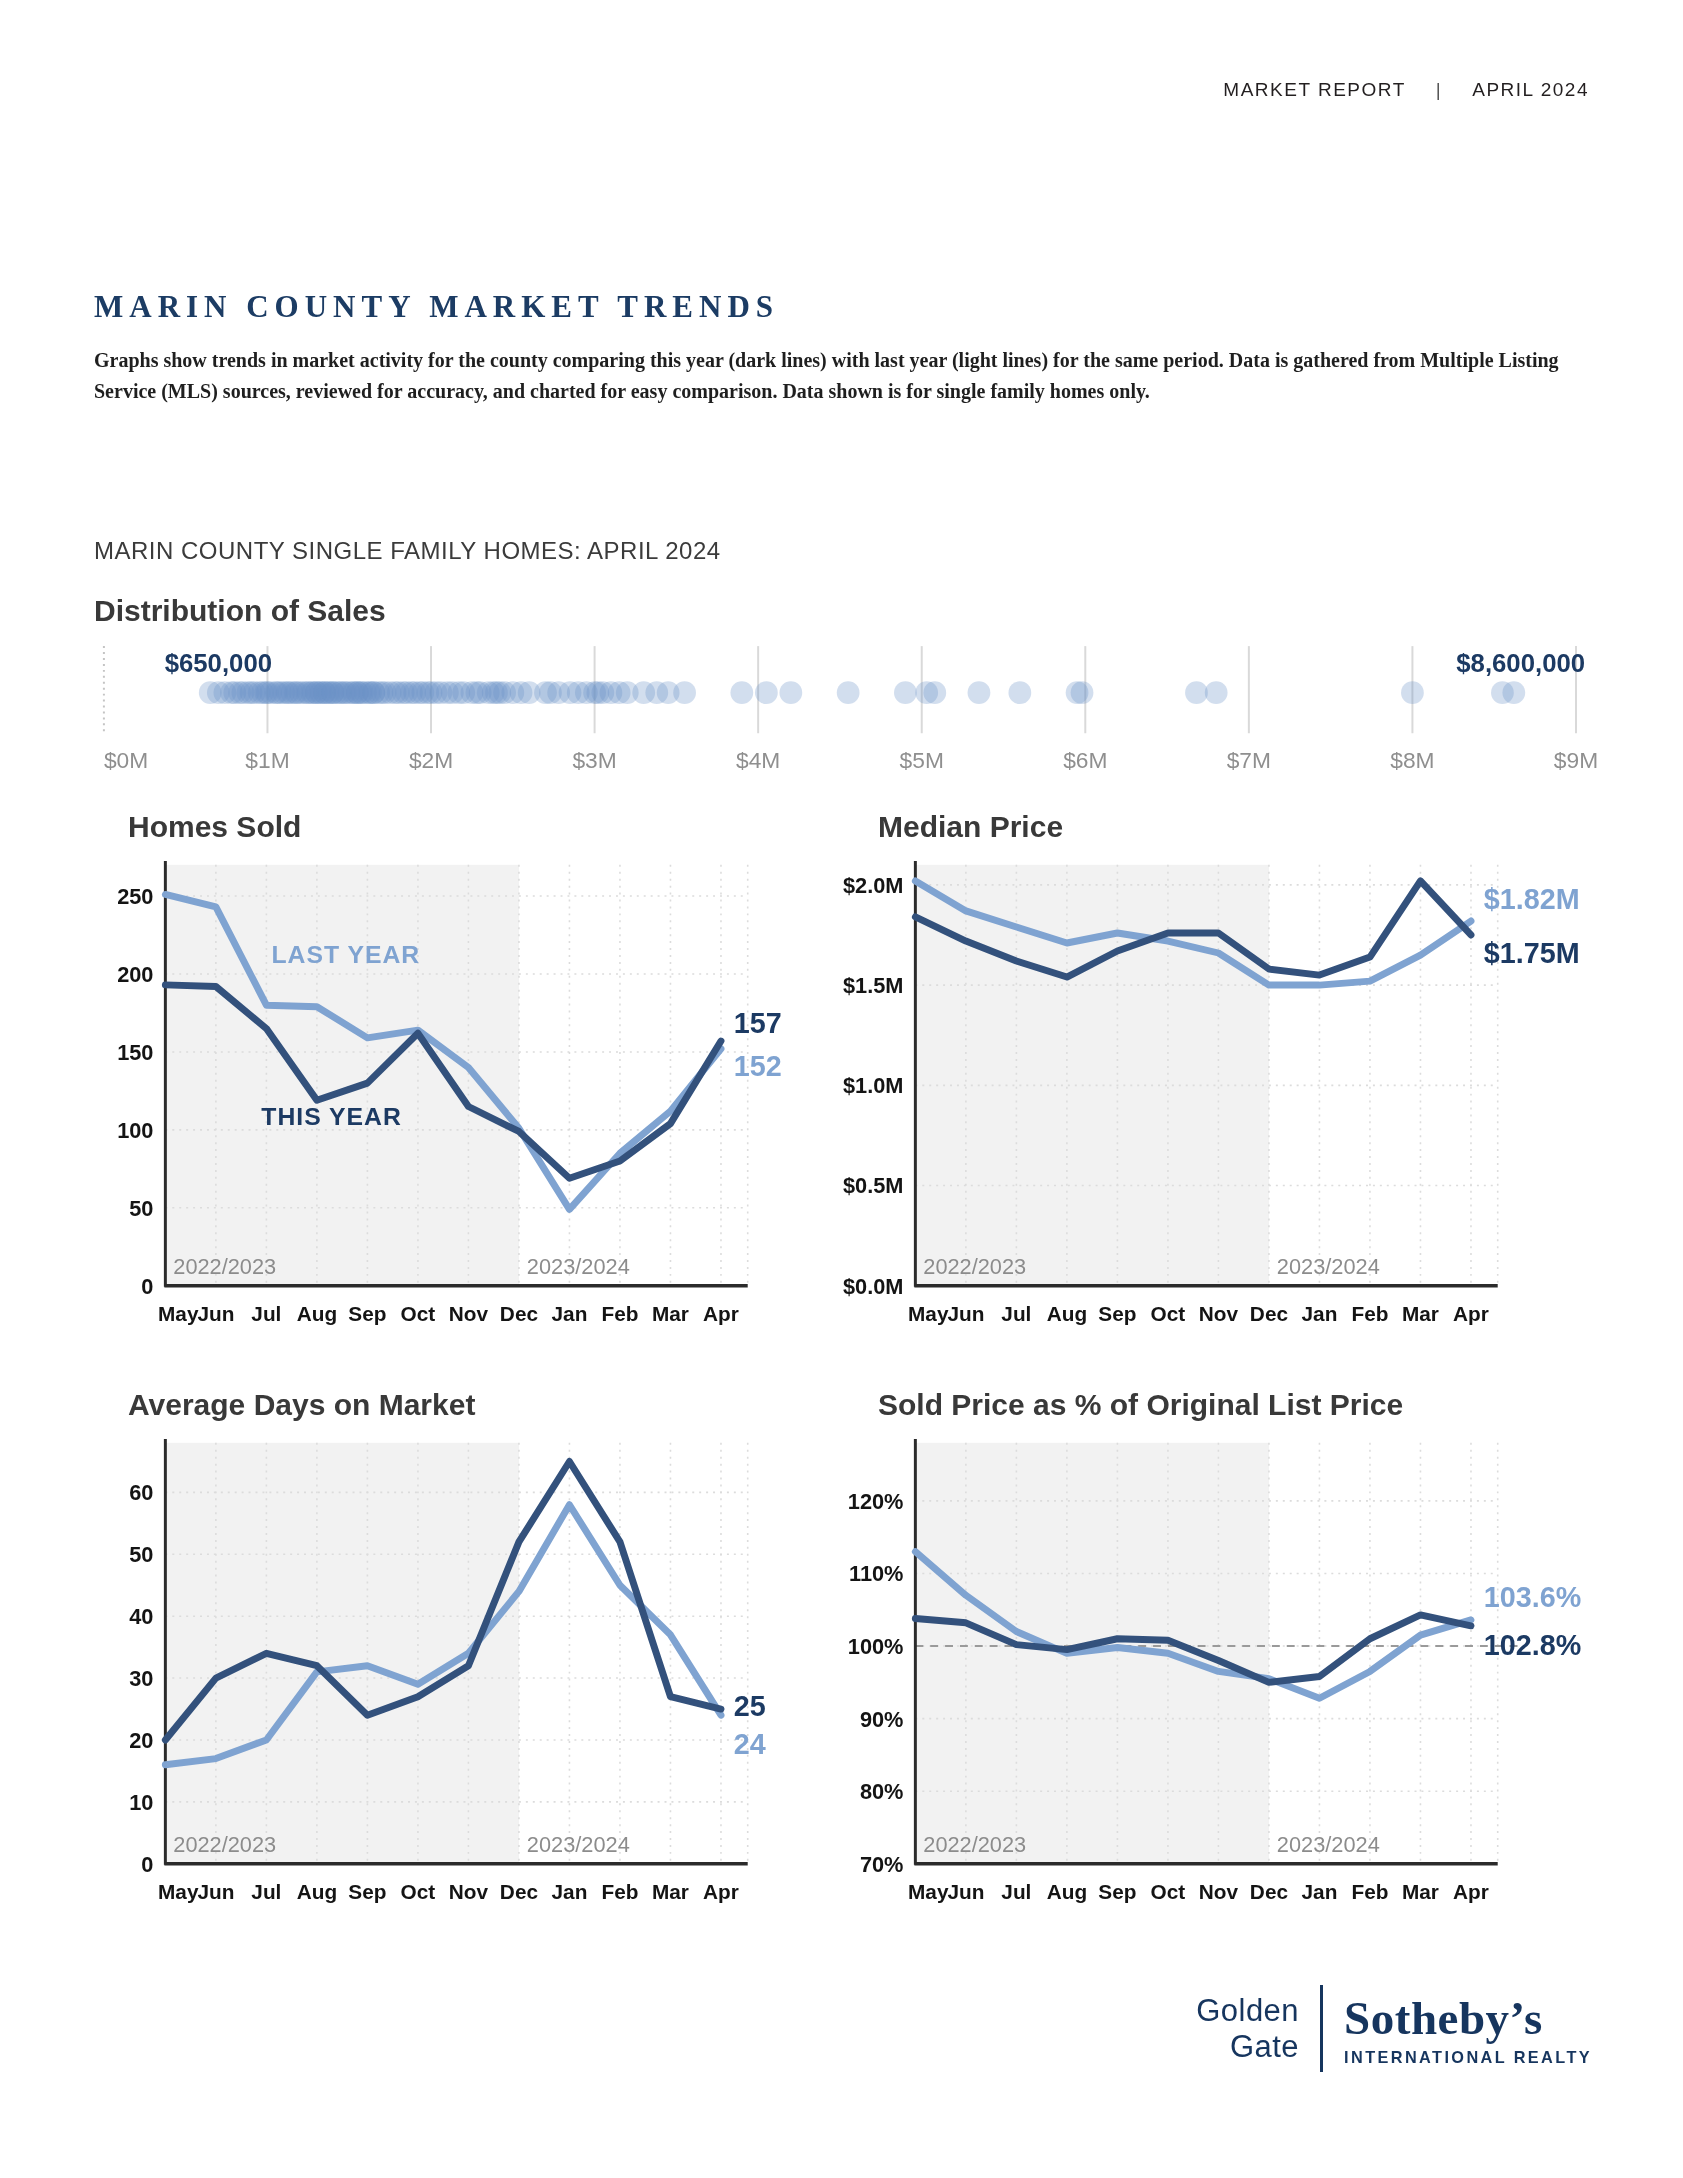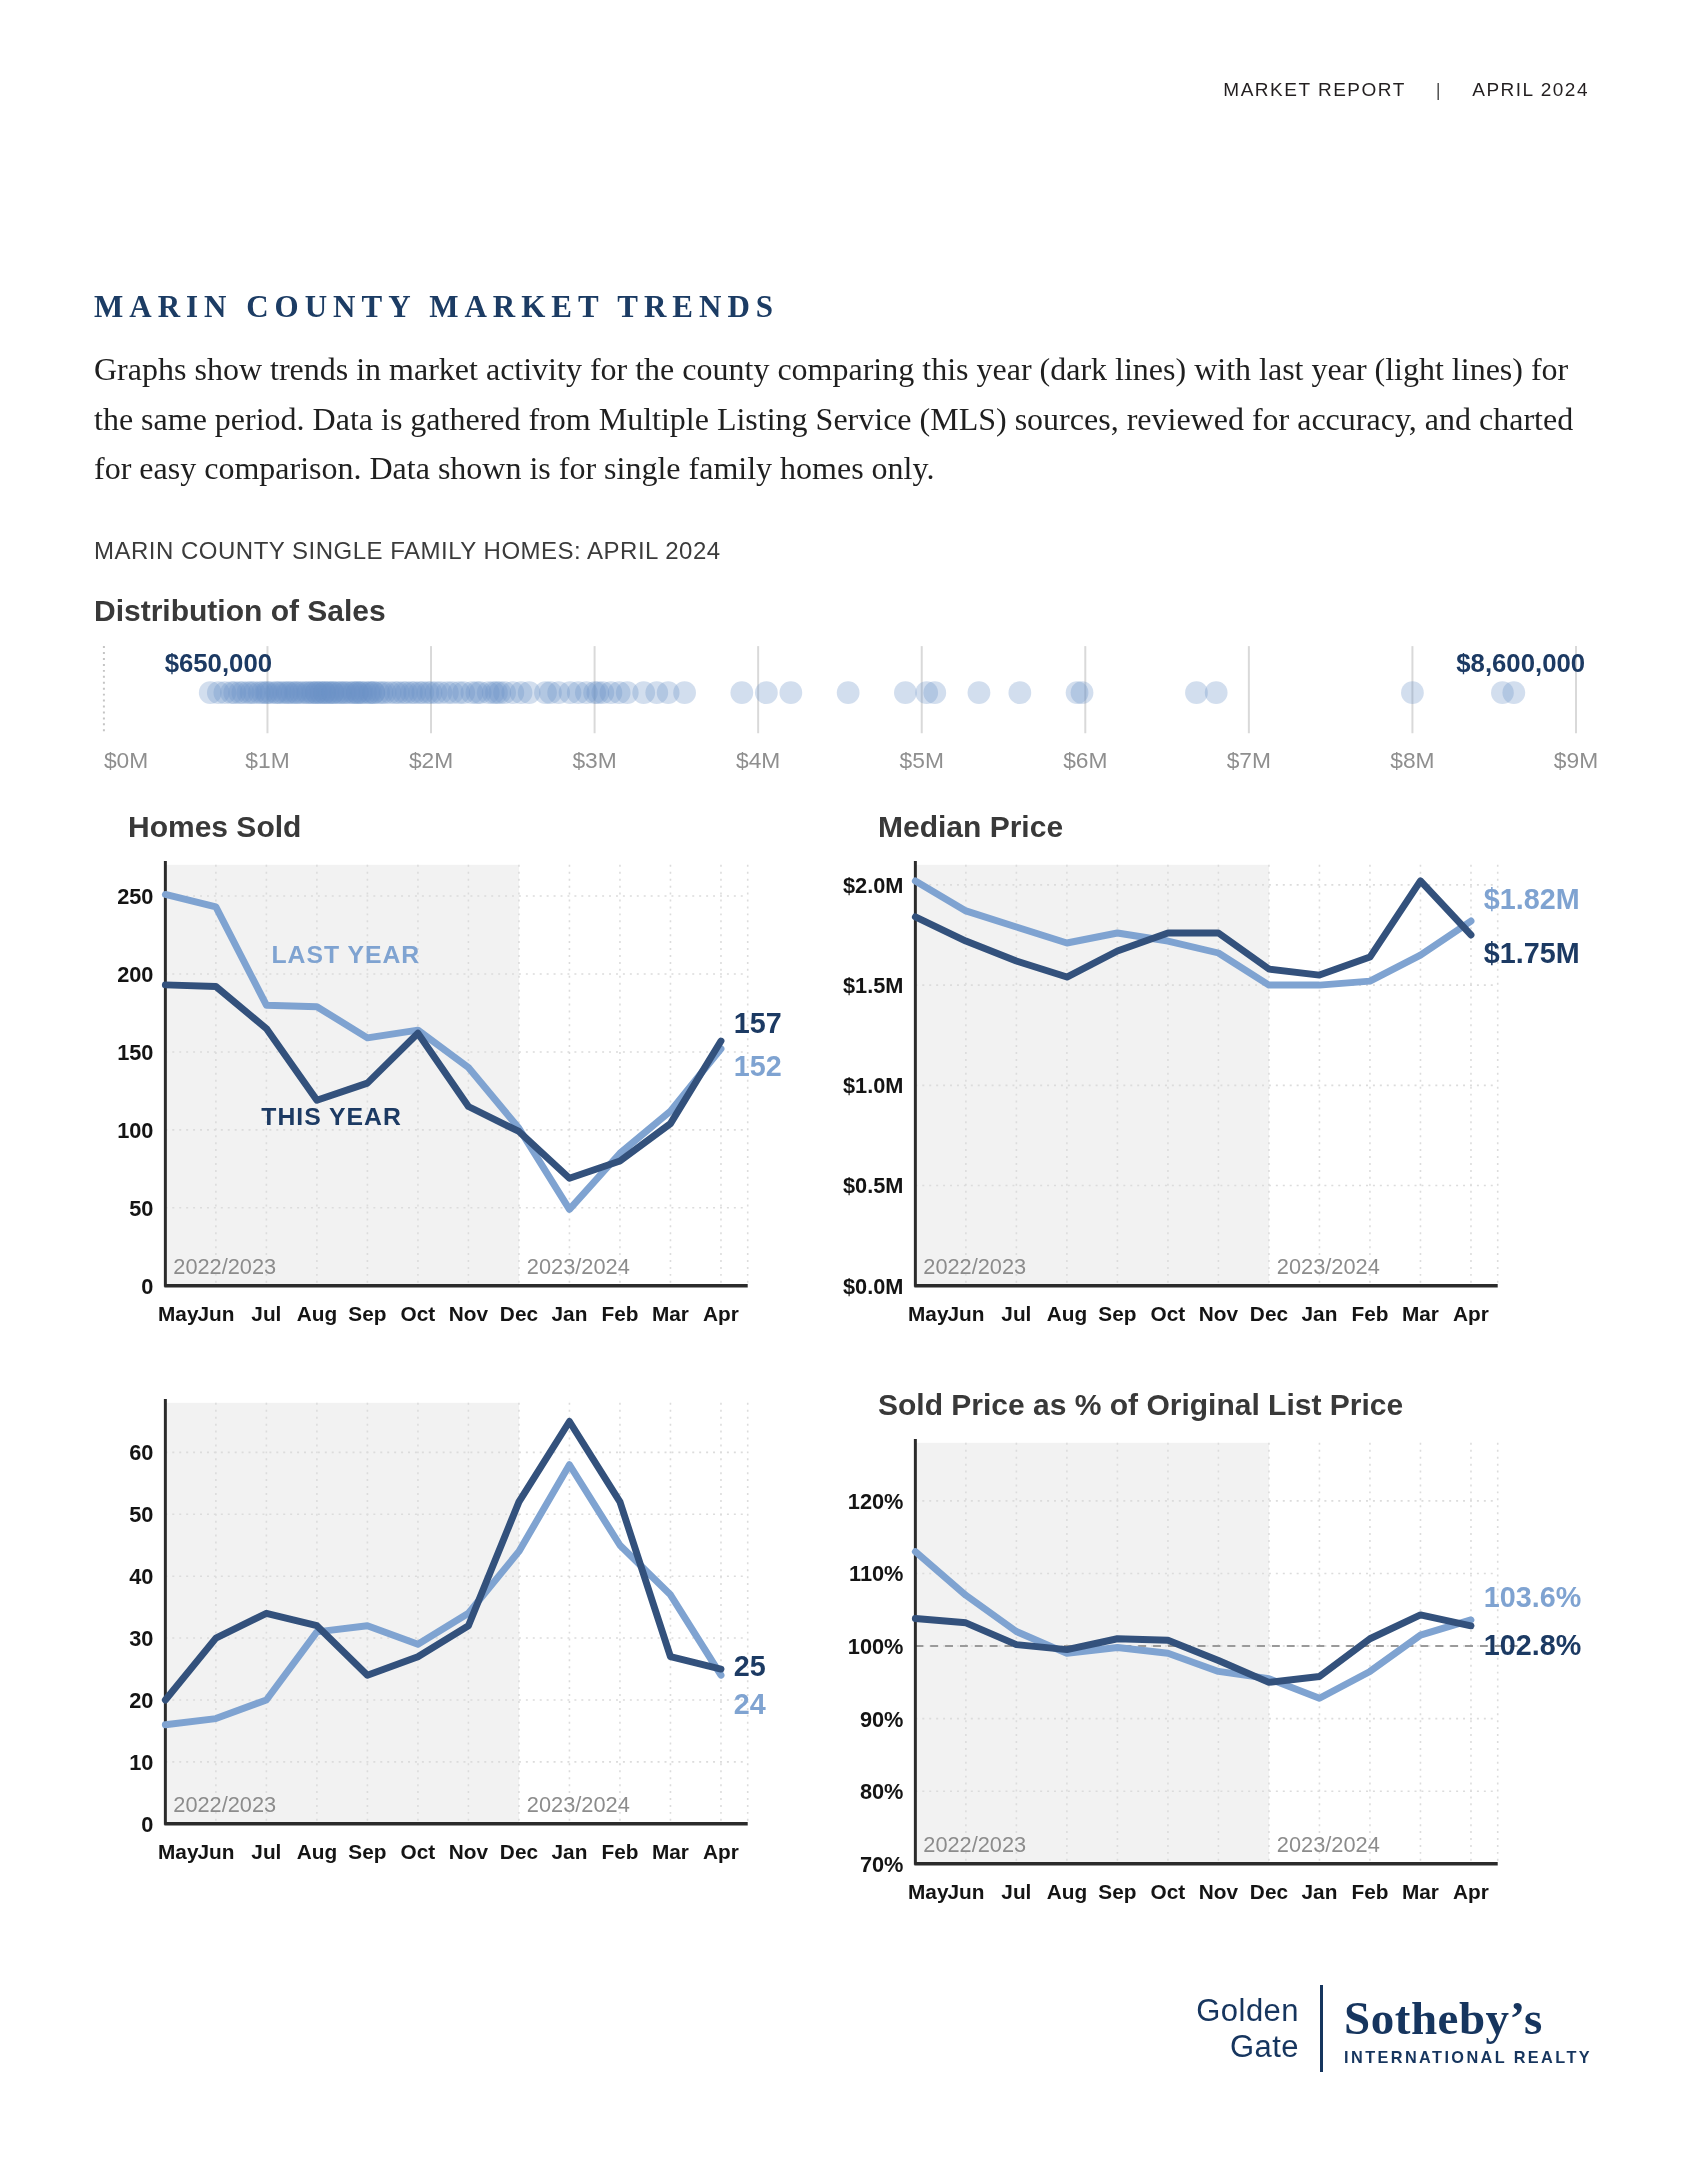--- a/index.html
+++ b/index.html
@@ -3,21 +3,21 @@
 <meta charset="utf-8">
 <style>
   html,body{margin:0;padding:0;background:#e8e8e8;}
   .page{position:relative;width:1683px;height:2178px;background:#ffffff;margin:0 auto;
         font-family:"Liberation Sans",sans-serif;overflow:hidden;}
   .header{position:absolute;top:79px;right:94px;font-size:19px;letter-spacing:1.5px;color:#231f20;}
   .header .sep{margin:0 30px;color:#555;font-weight:300;}
   .intro{position:absolute;top:289px;left:94px;width:1501px;}
   .intro h1{margin:0 0 20px 0;font-family:"Liberation Serif",serif;font-weight:600;
             font-size:31px;letter-spacing:6px;color:#1c3c64;}
-  .intro p{margin:0;font-family:"Liberation Serif",serif;font-size:32px;line-height:1.55;color:#1f1f1f;}
+  .intro p{margin:0;font-family:"Liberation Serif",serif;font-size:20px;line-height:1.55;color:#1f1f1f;font-weight:bold;}
   .section-label{position:absolute;top:537px;left:94px;font-size:24px;letter-spacing:0.5px;color:#3b3b3b;}
   .dist-block{position:absolute;top:594px;left:94px;width:1501px;}
   .chart-title{font-size:30px;font-weight:700;color:#393939;margin:0 0 10px 0;}
   .dist-block .chart-title{}
   .chart-block{position:absolute;width:747px;}
   .chart-block .chart-title{margin-left:34px;margin-bottom:6px;}
   #homes-block{top:810px;left:94px;}
   #median-block{top:810px;left:844px;}
   #days-block{top:1388px;left:94px;}
   #pct-block{top:1388px;left:844px;}
@@ -295,20 +295,21 @@
           <text x="633" y="476" fill="#141414" font-size="21" font-weight="700" text-anchor="middle">Apr</text>
           <polyline points="72,31.2 123,61.5 174,77.7 225,93.9 276,83.8 327,91.9 378,104.0 429,136.4 480,136.4 531,132.4 582,106.1 633,71.7" fill="none" stroke="#7FA3D1" stroke-width="7" stroke-linejoin="round" stroke-linecap="round"></polyline>
           <polyline points="72,67.6 123,91.9 174,112.1 225,128.3 276,102.0 327,83.8 378,83.8 429,120.2 480,126.3 531,108.1 582,31.2 633,85.8" fill="none" stroke="#33517C" stroke-width="7" stroke-linejoin="round" stroke-linecap="round"></polyline>
           <text x="646" y="59.7" fill="#7FA3D1" font-size="29" font-weight="700">$1.82M</text>
           <text x="646" y="113.8" fill="#1C3A63" font-size="29" font-weight="700">$1.75M</text>
         </svg>
       </div>
   </div>
 
   <div class="chart-block" id="days-block">
+    <div class="chart-title">Average Days on Market</div>
     <div>
         <svg viewBox="0 0 740 520" width="733" height="515">
           <rect x="72" y="15" width="357" height="425" fill="#F2F2F2"></rect>
           <line x1="72" y1="15" x2="72" y2="440" stroke="#DCDCDC" stroke-width="1.6" stroke-dasharray="2 5"></line>
           <line x1="123" y1="15" x2="123" y2="440" stroke="#DCDCDC" stroke-width="1.6" stroke-dasharray="2 5"></line>
           <line x1="174" y1="15" x2="174" y2="440" stroke="#DCDCDC" stroke-width="1.6" stroke-dasharray="2 5"></line>
           <line x1="225" y1="15" x2="225" y2="440" stroke="#DCDCDC" stroke-width="1.6" stroke-dasharray="2 5"></line>
           <line x1="276" y1="15" x2="276" y2="440" stroke="#DCDCDC" stroke-width="1.6" stroke-dasharray="2 5"></line>
           <line x1="327" y1="15" x2="327" y2="440" stroke="#DCDCDC" stroke-width="1.6" stroke-dasharray="2 5"></line>
           <line x1="378" y1="15" x2="378" y2="440" stroke="#DCDCDC" stroke-width="1.6" stroke-dasharray="2 5"></line>

